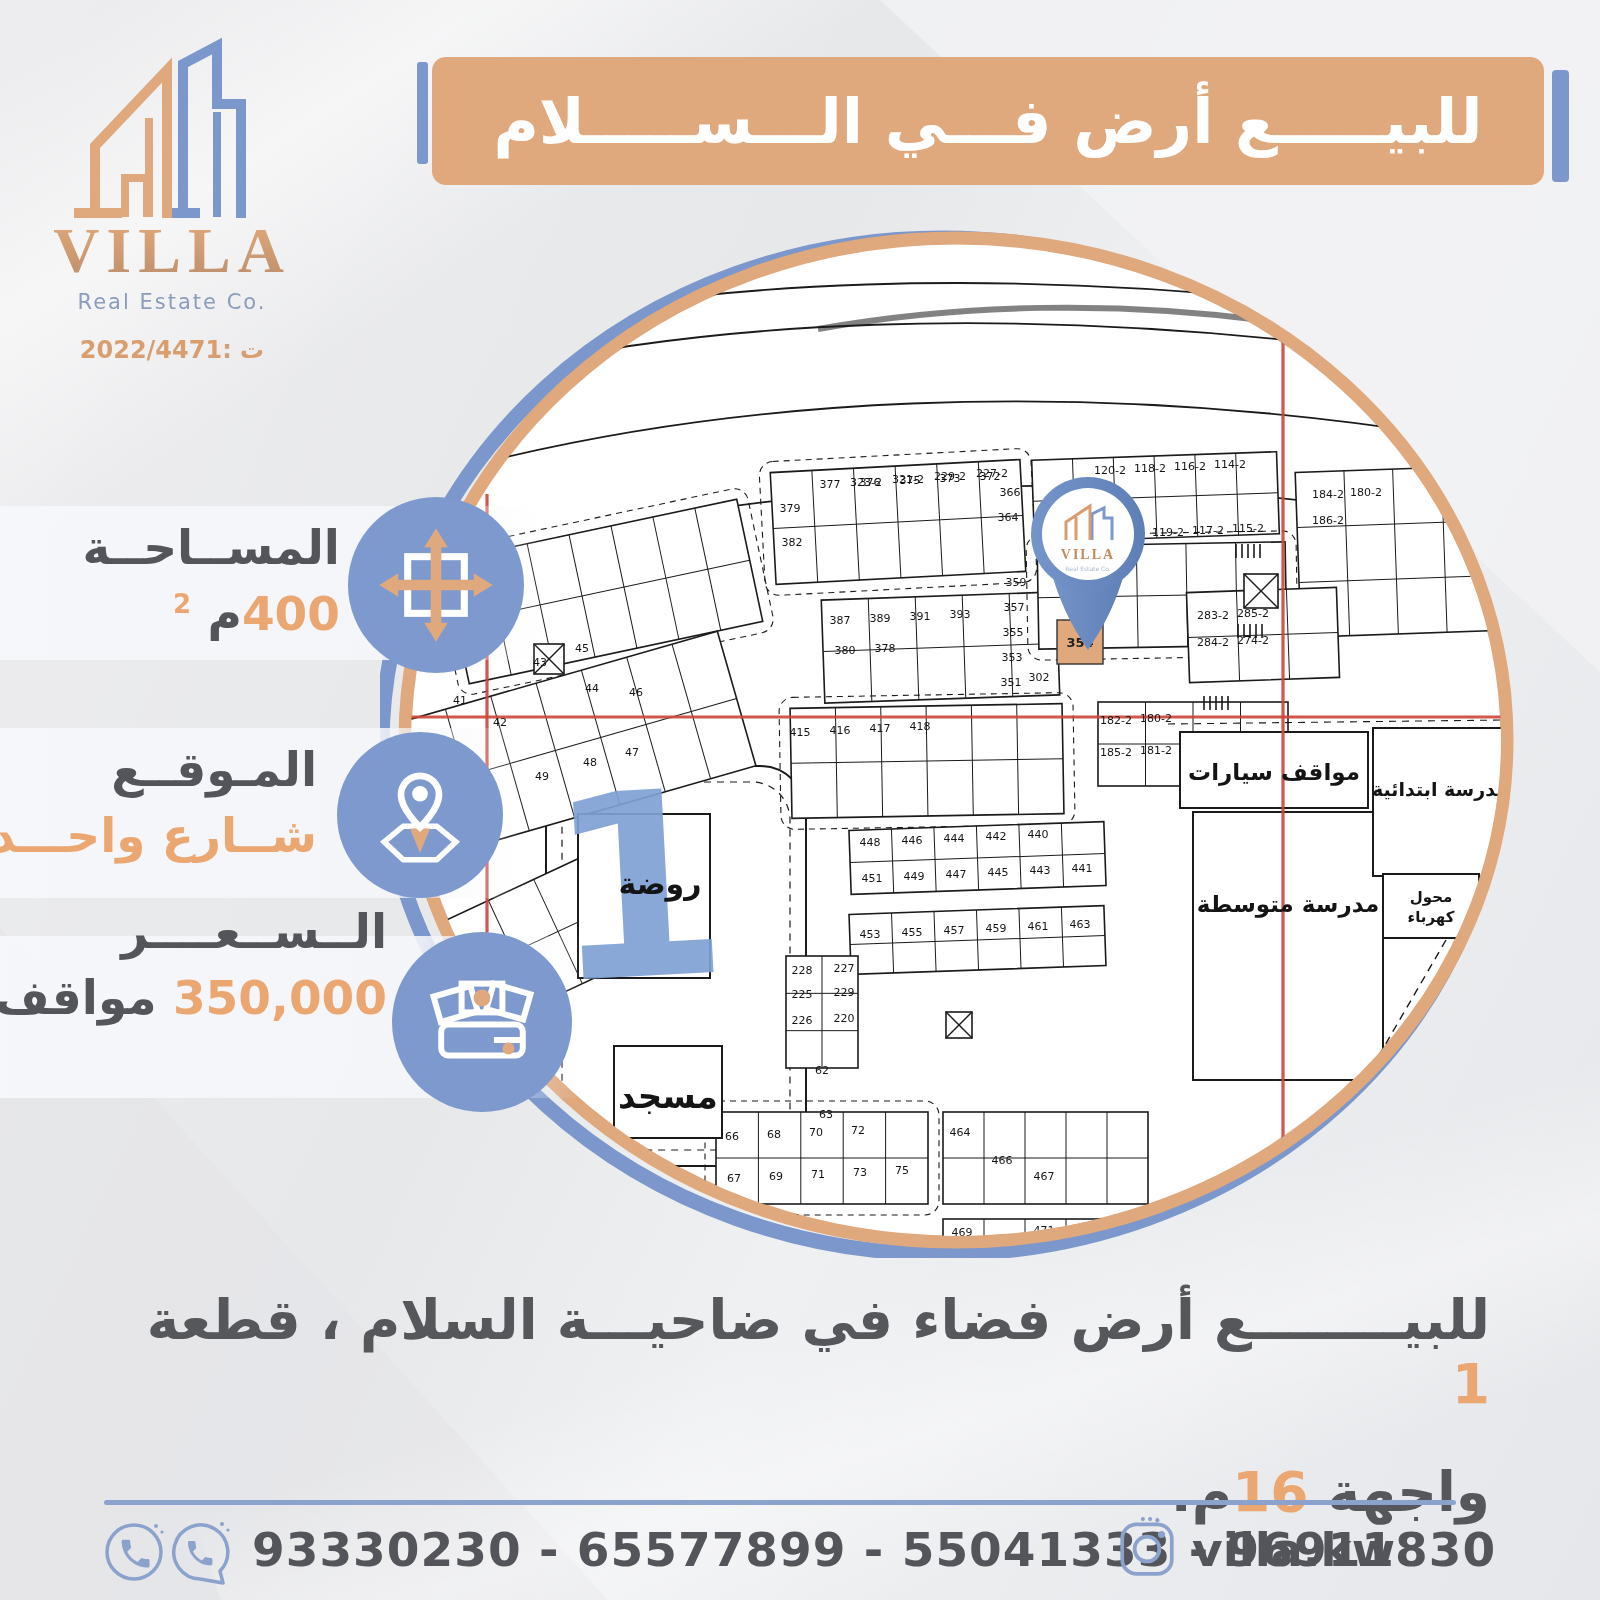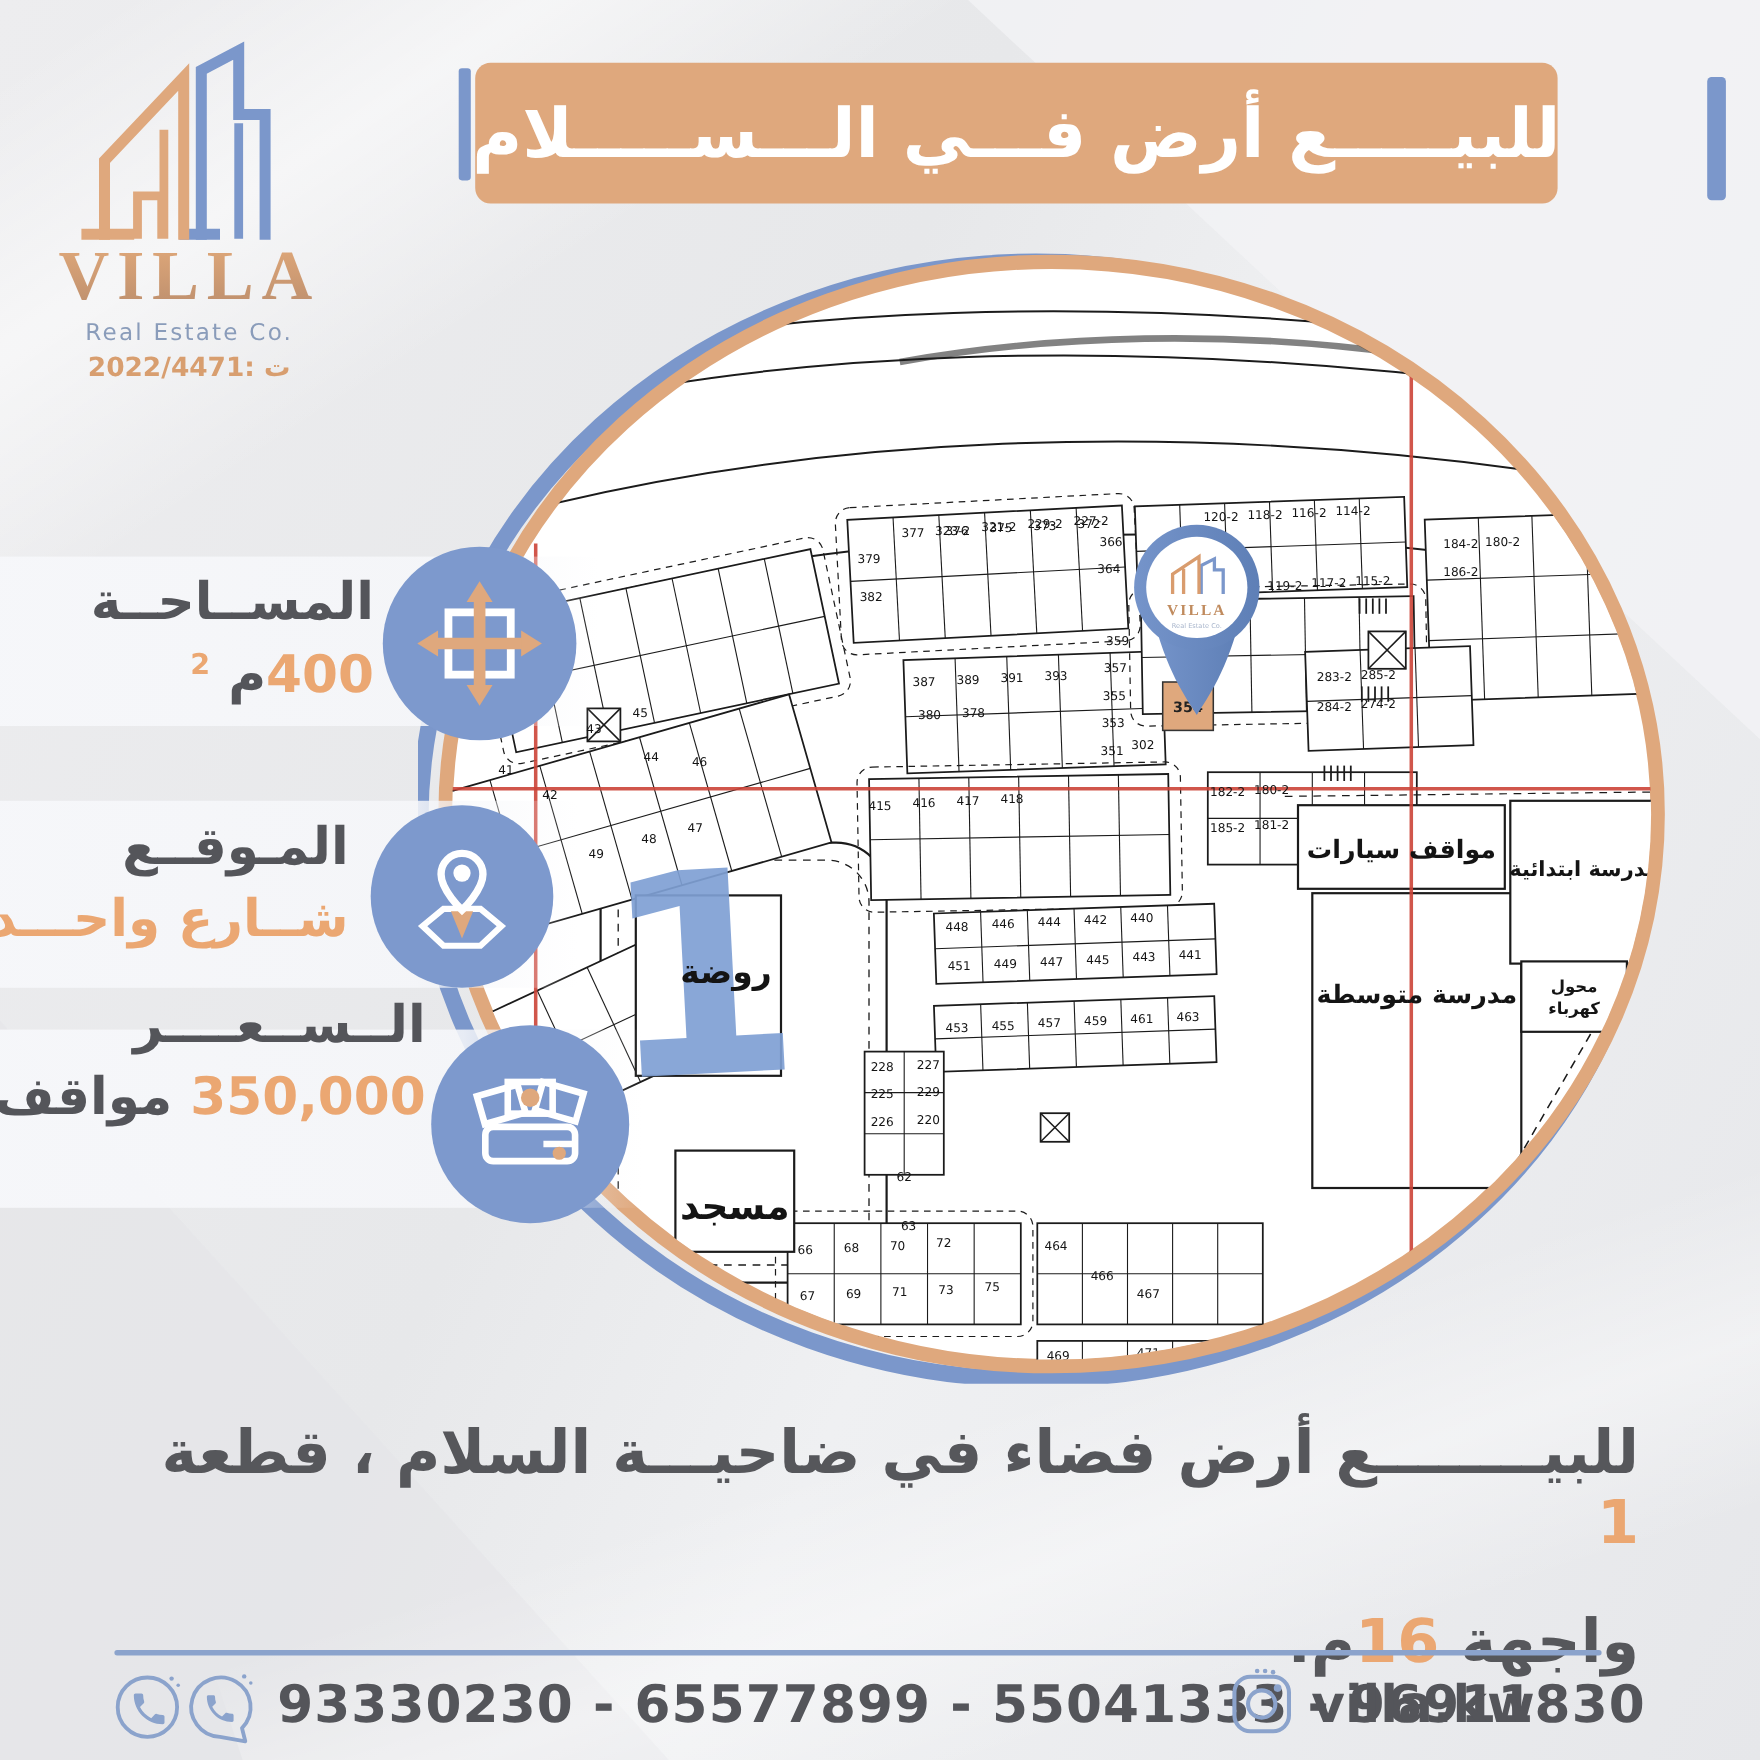--- a/index.html
+++ b/index.html
@@ -25,24 +25,24 @@
 
   
   .logo{position:absolute;left:42px;top:30px;width:260px;text-align:center;}
   .logo svg{display:block;margin:0 auto;}
   .logo-word{font-family:"Liberation Serif",serif;font-weight:bold;font-size:64px;
              letter-spacing:7px;color:#cf9a6e;
              background:linear-gradient(180deg,#e4ab7b,#b98c6c);
              -webkit-background-clip:text;background-clip:text;-webkit-text-fill-color:transparent;
              margin-top:-6px;}
   .logo-sub{font-size:21px;color:#8a9cba;letter-spacing:2px;margin-top:2px;}
-  .logo-lic{font-size:24px;color:#d89e6f;font-weight:bold;margin-top:6px;direction:rtl;}
-
-  
-  .banner{position:absolute;left:432px;top:57px;width:984px;height:128px;
+  .logo-lic{font-size:24px;color:#d89e6f;font-weight:bold;margin-top:22px;direction:rtl;}
+
+  
+  .banner{position:absolute;left:432px;top:57px;width:1112px;height:128px;
           background:var(--tan);border-radius:14px;display:flex;align-items:center;justify-content:center;}
   .banner h1{margin:0;color:#fff;font-size:62px;font-weight:bold;direction:rtl;white-space:nowrap;}
   .bar-left{position:absolute;left:417px;top:62px;width:11px;height:102px;background:var(--blue);border-radius:3px;}
   .bar-right{position:absolute;left:1552px;top:70px;width:17px;height:112px;background:var(--blue);border-radius:4px;}
 
   
   .map-area{position:absolute;left:380px;top:218px;width:1150px;height:1040px;}
   .map-area svg{width:100%;height:100%;}
 
   

